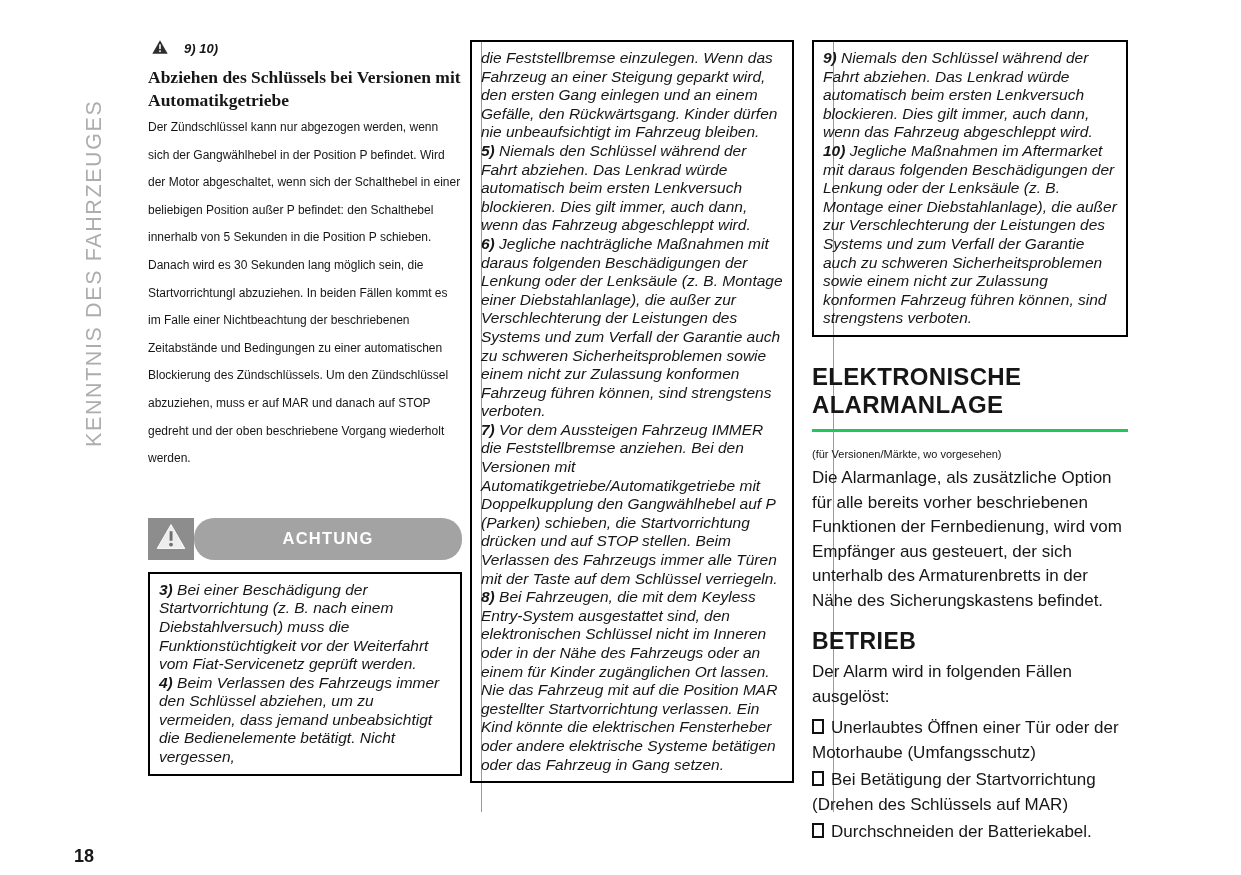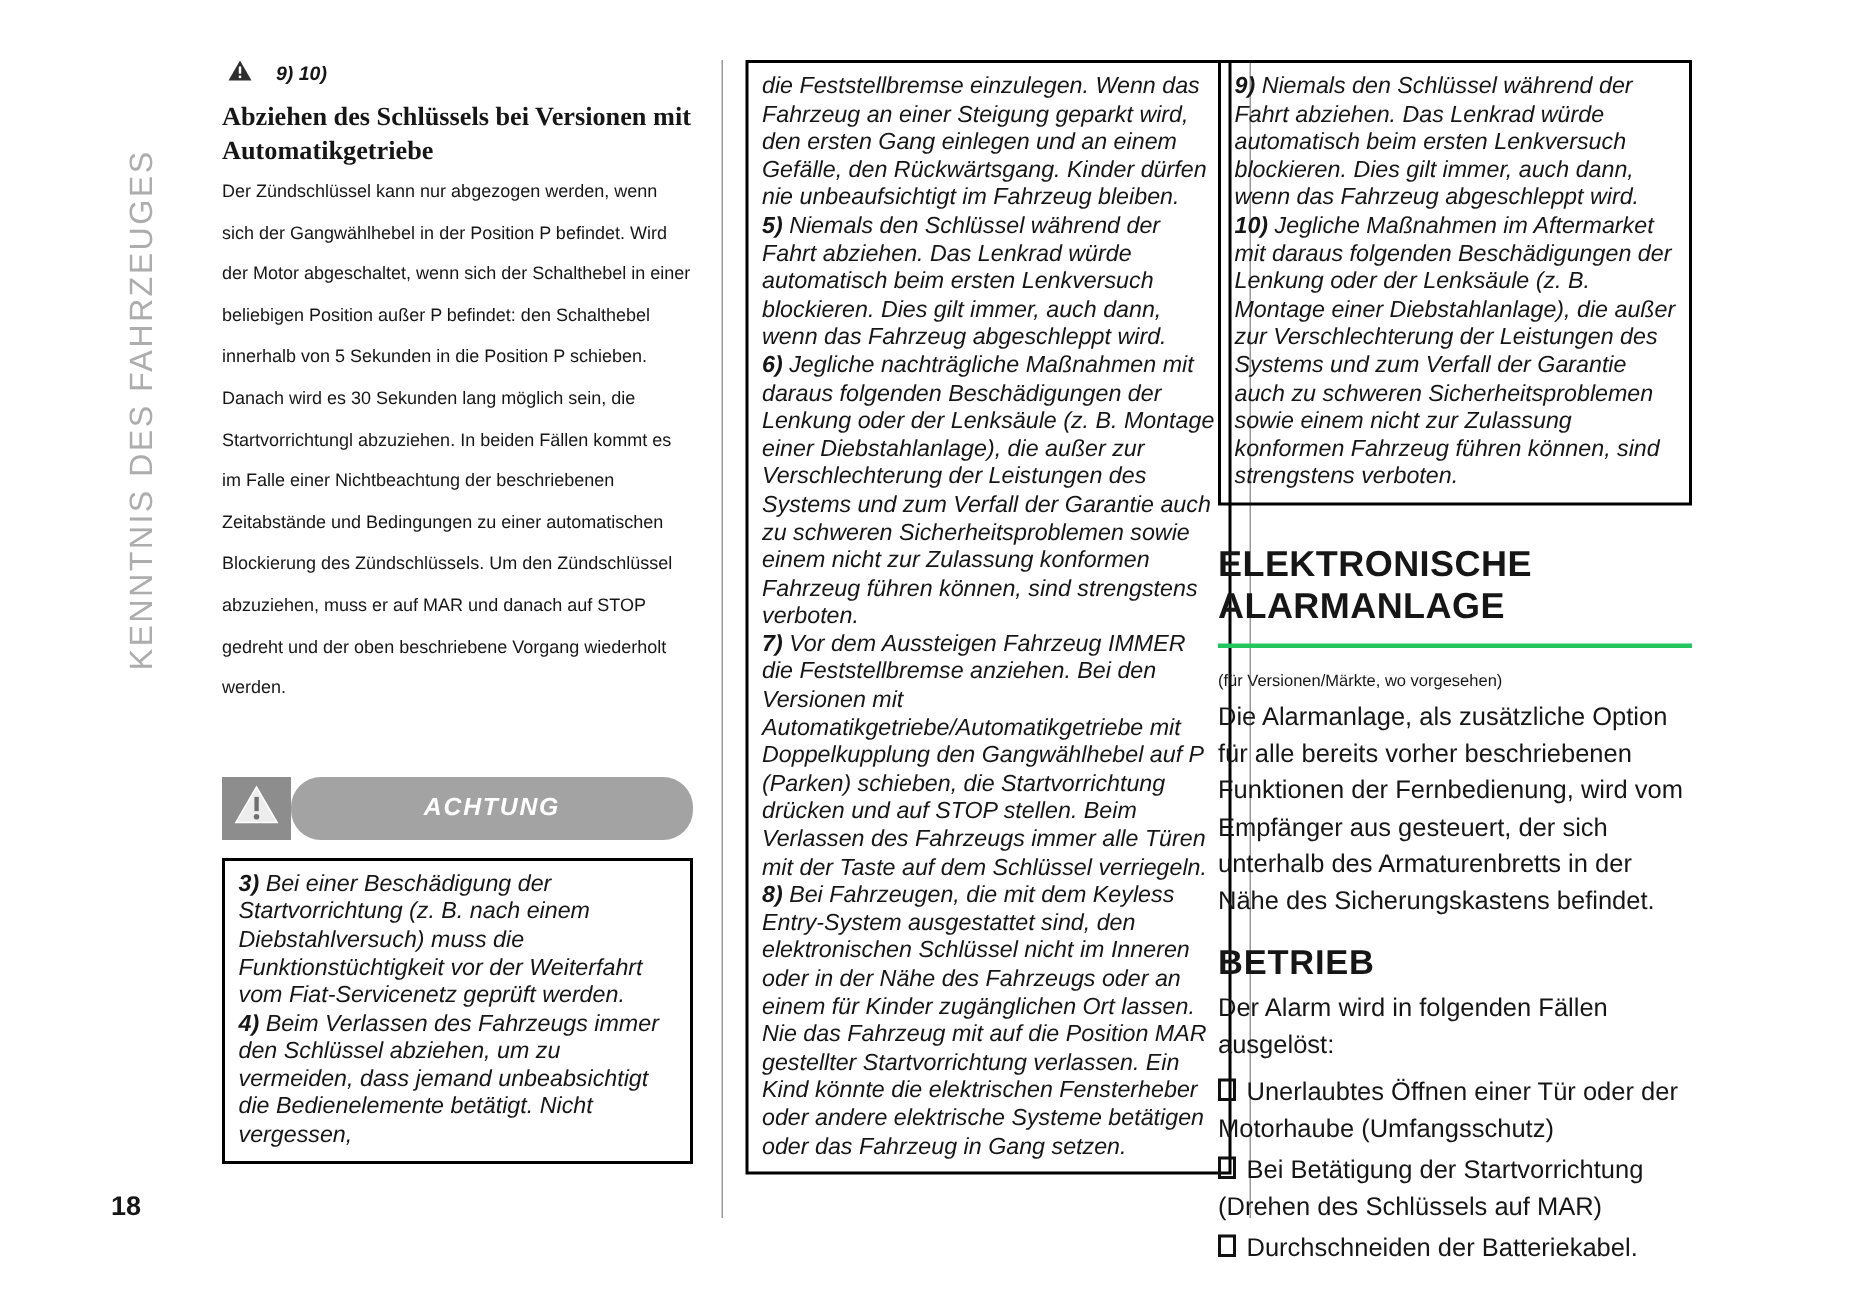--- a/index.html
+++ b/index.html
@@ -2,41 +2,41 @@
 <html><head>
 <meta charset="utf-8">
 <style>
   html,body{margin:0;padding:0;background:#ffffff;}
   .page{position:relative;width:1241px;height:875px;background:#ffffff;
         font-family:"Liberation Sans",sans-serif;color:#161616;overflow:hidden;}
 
   .sidebar-label{position:absolute;left:82px;top:447px;transform:rotate(-90deg);
         transform-origin:0 0;font-size:21.5px;letter-spacing:1.6px;color:#adadad;
         white-space:nowrap;}
-  .pagenum{position:absolute;left:74px;top:794px;font-size:18px;font-weight:bold;}
+  .pagenum{position:absolute;left:74px;top:846px;font-size:18px;font-weight:bold;}
 
   .divider{position:absolute;top:40px;height:772px;width:1px;background:#9a9a9a;}
   .div1{left:481px;}
   .div2{left:833px;}
 
   .col{position:absolute;top:40px;}
   .col1{left:148px;width:314px;}
-  .col2{left:497px;width:324px;}
+  .col2{left:470px;width:324px;}
   .col3{left:812px;width:316px;}
 
   .note-refs{display:flex;align-items:center;gap:16px;margin:0 0 9px 4px;
         font-size:13px;font-weight:bold;font-style:italic;}
   h2.heading{margin:0 0 3px 0;font-size:17.5px;line-height:22.5px;font-weight:bold;font-family:Liberation Serif, serif;}
   .body-text{margin:0;font-size:12px;line-height:27.6px;}
 
   .warn-banner{margin-top:45px;height:42px;display:flex;}
   .warn-banner .icon-cell{width:46px;background:#8d8d8d;display:flex;
         align-items:center;justify-content:center;flex:none;}
   .warn-banner .label-cell{flex:1;background:#a3a3a3;display:flex;align-items:center;
-        justify-content:center;color:#ffffff;font-weight:bold;font-style:italic;
+        justify-content:center;color:#ffffff;font-weight:bold;
         font-size:16.5px;letter-spacing:1.2px;border-radius:20px;}
 
   .notes-box{border:2px solid #000;padding:7px 9px;font-style:italic;
         font-size:15.5px;line-height:18.6px;}
   .col1 .notes-box{margin-top:12px;}
   .notes-box p{margin:0;}
   .note-num{font-weight:bold;}
 
   .section-title{margin:26px 0 0 0;font-size:24px;line-height:28.5px;font-weight:800;
         letter-spacing:0.3px;border-bottom:3px solid #22c55e;padding-bottom:9px;}

